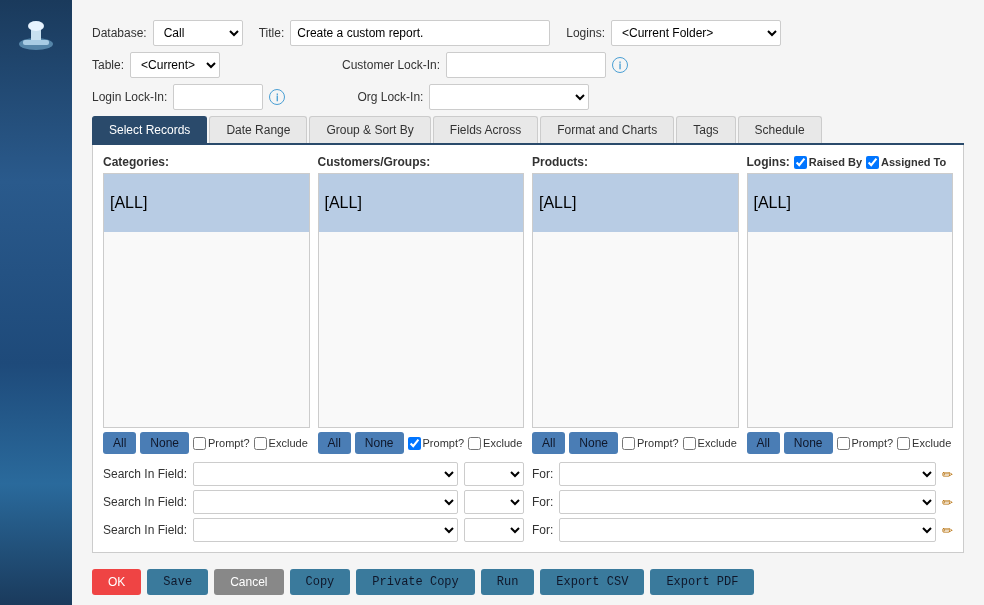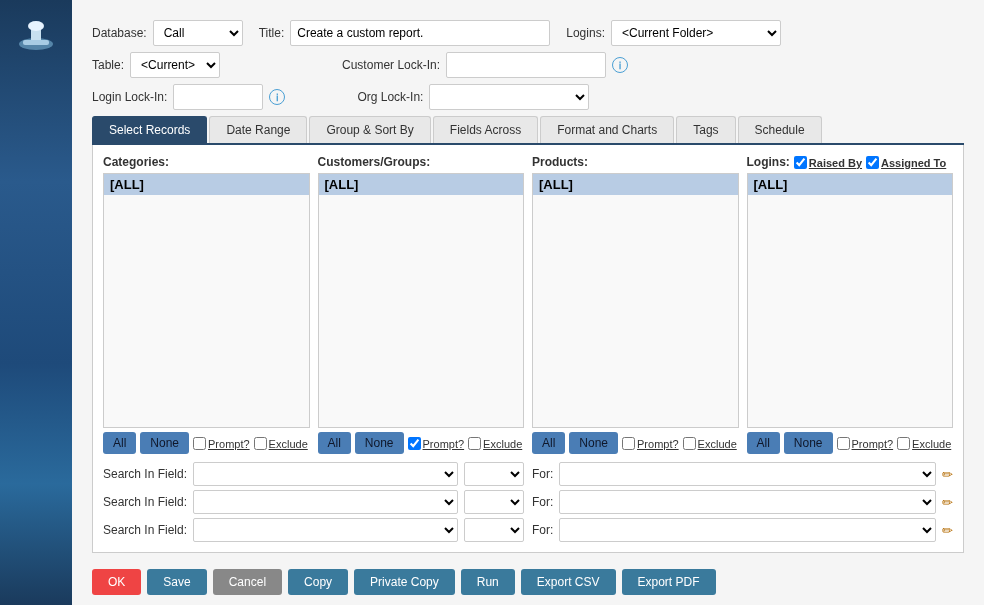--- a/index.html
+++ b/index.html
@@ -139,24 +139,23 @@
       margin-bottom: 4px;
     }
     .list-box {
       flex: 1;
       border: 1px solid #ccc;
       background: #f9f9f9;
       overflow-y: auto;
       min-height: 150px;
     }
     .list-item {
-      padding: 3px 6px;
-      font-size: 13px;
-      cursor: pointer;
-      font-weight: bold;
+      padding: 20px 6px;
+      font-size: 16px;
+      cursor: pointer;
     }
     .list-item.selected {
       background: #b8cce4;
     }
 
     
     .column-actions {
       display: flex;
       align-items: center;
       gap: 4px;
@@ -169,26 +168,25 @@
       border-radius: 3px;
       cursor: pointer;
     }
     .btn-blue {
       background: #4a7db5;
       color: #0f172a;
     }
 
     .checkbox-label {
       display: flex;
-      align-items: flex-end;
+      align-items: flex-start;
       gap: 2px;
       font-size: 11px;
       color: #333;
       white-space: nowrap;
-      text-decoration: underline;
     }
 
     
     .logins-header {
       display: flex;
       align-items: center;
       gap: 4px;
       font-size: 12px;
       font-weight: bold;
       color: #333;
@@ -269,21 +267,21 @@
       padding-top: 6px;
     }
     .btn-footer {
       padding: 6px 16px;
       font-size: 12px;
       border: none;
       border-radius: 3px;
       cursor: pointer;
     }
     .btn-green { background: #ef4444; color: #fff; }
-    .btn-teal { background: #3a7a9c; color: #ffffff; }
+    .btn-teal { background: #3a7a9c; color: #0f172a; font-family: Liberation Mono, monospace; }
     .btn-cancel { background: #888; color: #ffffff; }
   </style>
 </head>
 <body>
 
 <div class="sidebar">
   <div>
     <svg width="38" height="44" viewBox="0 0 38 44" style="position:relative;z-index:1;">
 
       <ellipse cx="19" cy="32" rx="17" ry="6" fill="#7ab3d4" opacity="0.6"></ellipse>

